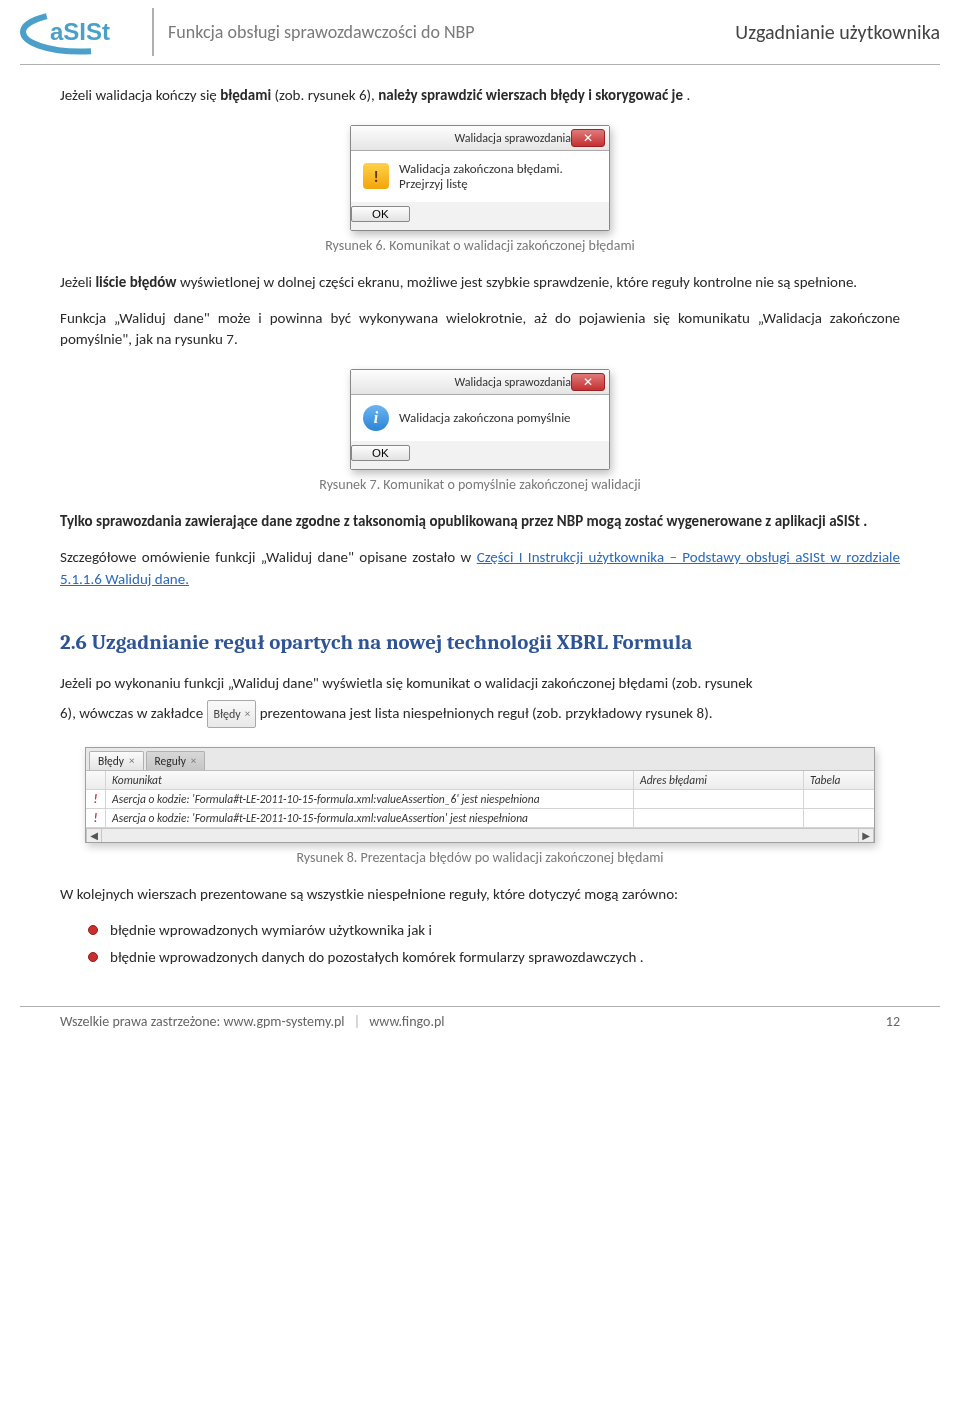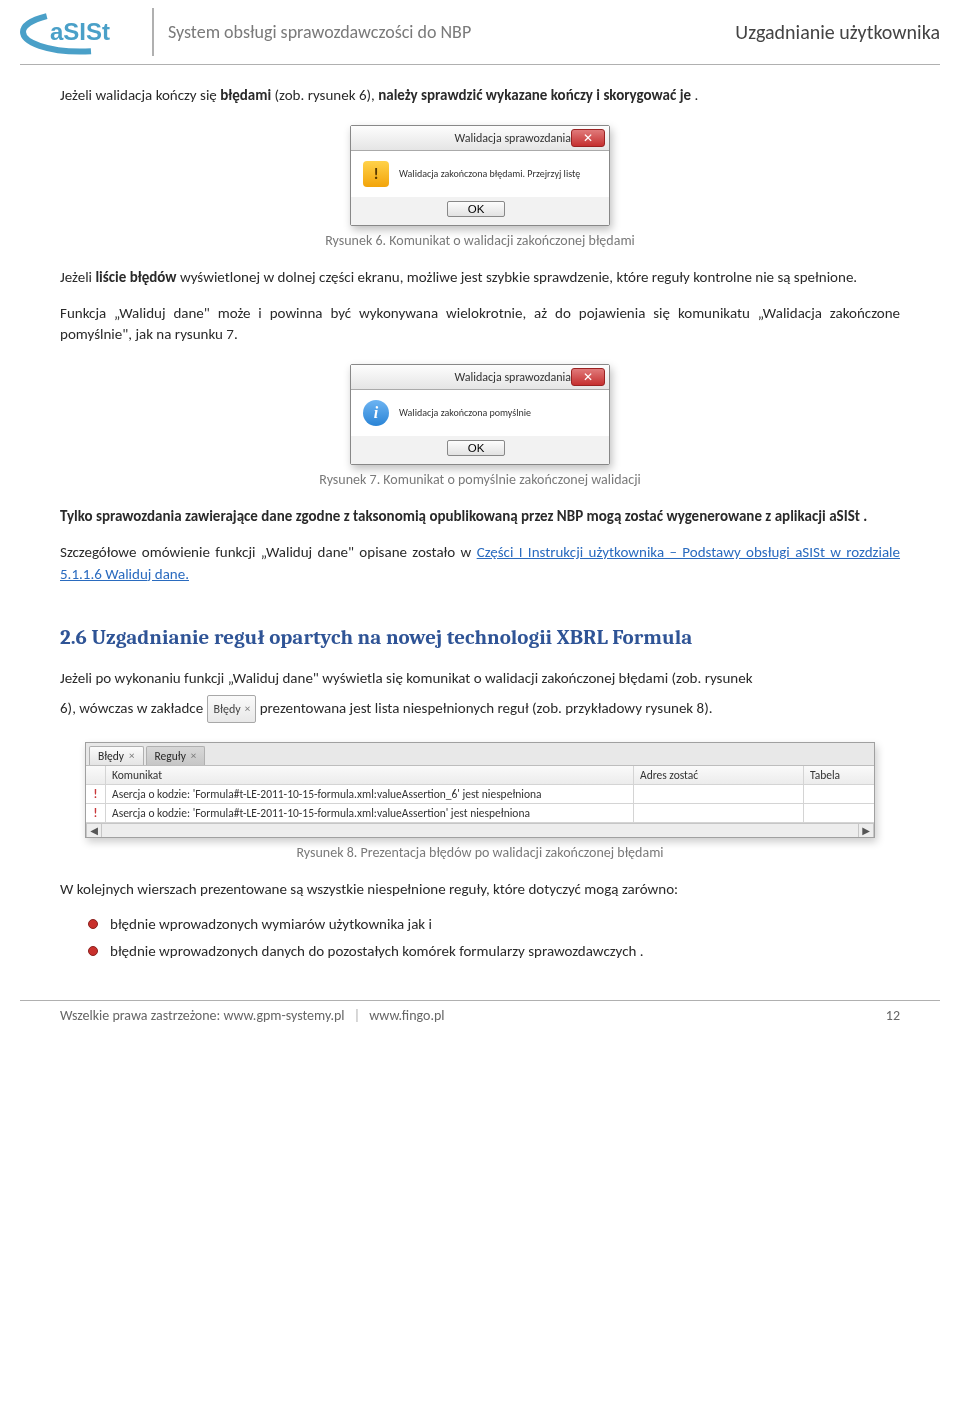--- a/index.html
+++ b/index.html
@@ -120,27 +120,27 @@
     background: linear-gradient(#ffd24a,#f2a40a);
     border-radius: 4px;
     color: #5a3a00;
   }
   .info-icon {
     background: linear-gradient(#6db4f2,#2a84d6);
     font-family: Georgia, serif;
     font-style: italic;
   }
   .dialog-msg {
-    font-size: 10px;
+    font-size: 13px;
     color: #333;
     line-height: 1.2;
   }
   .dialog-footer {
     display: flex;
-    justify-content: center;
+    justify-content: flex-start;
     padding: 4px 8px 8px 0;
     background: #f2f2f2;
   }
   .ok-btn {
     font-size: 11.5px;
     padding: 1px 20px;
     border: 1px solid #888;
     background: linear-gradient(#fdfdfd,#e2e2e2);
     border-radius: 2px;
   }
@@ -216,20 +216,21 @@
     color: #333;
     font-size: 11.5px;
   }
   .err-cell {
     padding: 2px 6px;
     border-right: 1px solid #d4d4d4;
     display: flex;
     align-items: center;
     overflow: hidden;
     white-space: nowrap;
+    font-style: italic;
   }
   .col-ico  { width: 20px; justify-content: center; }
   .col-msg  { flex: 1; }
   .col-addr { width: 170px; }
   .col-tab  { width: 70px; border-right: none; }
   .err-bang {
     color: #c8373a;
     font-weight: bold;
   }
   .err-row .col-msg { font-size: 11.5px; color: #333; }
@@ -290,29 +291,29 @@
 </style>
 </head>
 <body>
 
 <div class="header">
   <svg class="logo" viewBox="0 0 160 60">
     <ellipse cx="80" cy="30" rx="76" ry="26" fill="none" stroke="#4aa0c8" stroke-width="8" stroke-dasharray="140 400" stroke-dashoffset="-70"></ellipse>
     <text x="80" y="40" text-anchor="middle" font-family="Arial Black, Arial" font-weight="900" font-size="32" fill="#4aa0c8">aSISt</text>
   </svg>
   <div class="vbar"></div>
-  <div class="header-subtitle">System obsługi sprawozdawczości do NBP</div>
+  <div class="header-subtitle">Funkcja obsługi sprawozdawczości do NBP</div>
   <div class="header-right">Uzgadnianie użytkownika</div>
 </div>
 <hr class="hr-top">
 
 <div class="content">
 
   <p class="para">
-    <span>Jeżeli walidacja kończy się  </span><span class="bold">błędami</span><span> (zob. rysunek 6), </span><span class="bold">należy sprawdzić wykazane kończy i skorygować je</span><span> .</span>
+    <span>Jeżeli walidacja kończy się  </span><span class="bold">błędami</span><span> (zob. rysunek 6), </span><span class="bold">należy sprawdzić wierszach błędy i skorygować je</span><span> .</span>
   </p>
 
   <div class="figure">
     <div class="dialog">
       <div class="dialog-titlebar">
         <span class="dialog-title">Walidacja sprawozdania</span>
         <span class="dialog-close">
             <span>✕</span>
           </span>
       </div>
@@ -379,21 +380,21 @@
         </div>
         <div class="err-tab active">
           <span>Reguły</span>
           <span class="x">×</span>
         </div>
       </div>
       <div class="err-grid">
         <div class="err-hdr">
           <div class="err-cell col-ico"></div>
           <div class="err-cell col-msg">Komunikat</div>
-          <div class="err-cell col-addr">Adres zostać</div>
+          <div class="err-cell col-addr">Adres błędami</div>
           <div class="err-cell col-tab">Tabela</div>
         </div>
         <div class="err-row">
           <div class="err-cell col-ico">
               <span class="err-bang">!</span>
             </div>
           <div class="err-cell col-msg">Asercja o kodzie: 'Formula#t-LE-2011-10-15-formula.xml:valueAssertion_6' jest niespełniona</div>
           <div class="err-cell col-addr"></div>
           <div class="err-cell col-tab"></div>
         </div>

